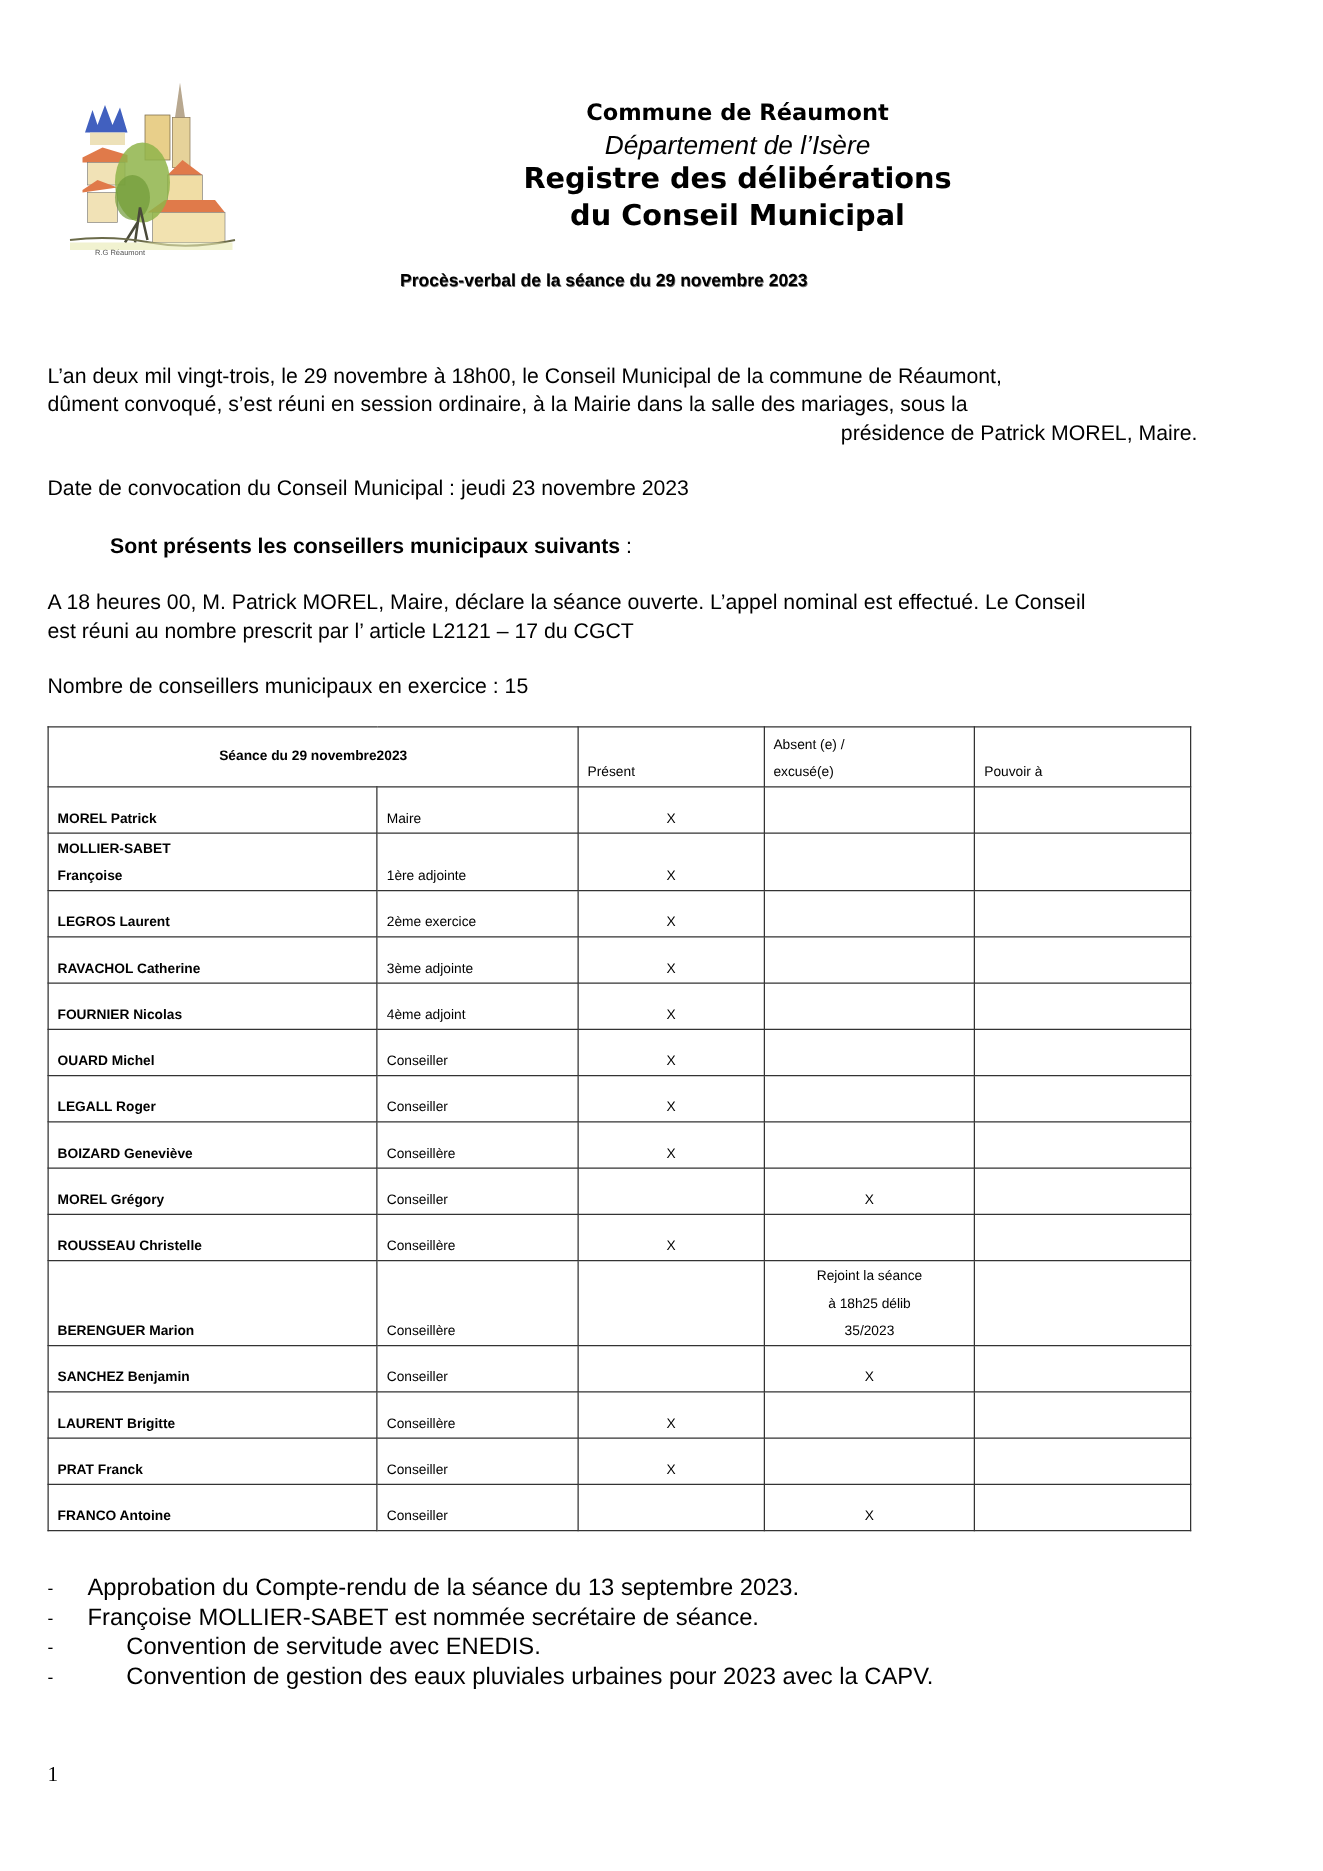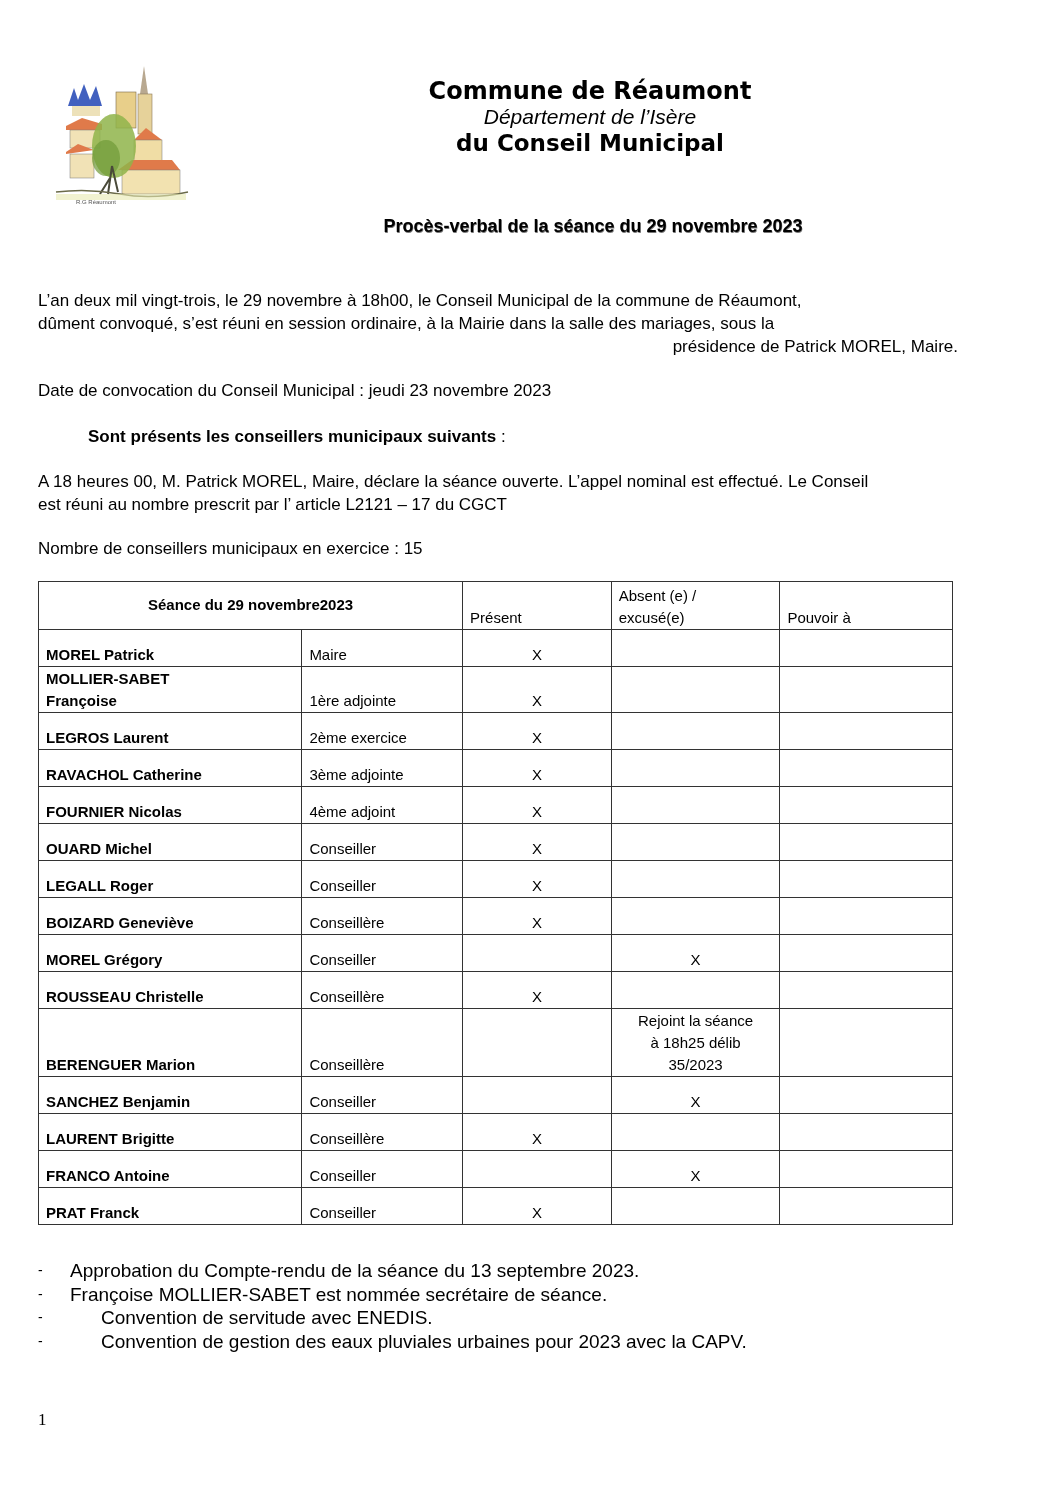--- a/index.html
+++ b/index.html
@@ -1,31 +1,31 @@
 <!DOCTYPE html>
 <html><head>
 <meta charset="utf-8">
 <style>
   html, body { margin: 0; padding: 0; background: #ffffff; }
   body { width: 1058px; height: 1497px; position: relative; overflow: hidden; color: #000; font-family: "Liberation Sans", sans-serif; }
   .logo { position: absolute; left: 48px; top: 66px; width: 144px; height: 140px; }
   .header { position: absolute; left: 330px; top: 76px; width: 520px; text-align: center; }
-  .h-commune { font-family: "DejaVu Sans", sans-serif; font-weight: bold; font-size: 24px; line-height: 30px; }
+  .h-commune { font-family: "DejaVu Sans", sans-serif; font-weight: bold; font-size: 18px; line-height: 30px; }
   .h-dept { font-style: italic; font-size: 21px; line-height: 22px; }
   .h-reg { font-family: "DejaVu Sans", sans-serif; font-weight: bold; font-size: 23px; line-height: 30px; }
-  .h-pv { position: absolute; left: 333px; top: 216px; width: 520px; text-align: center; font-weight: bold; font-size: 18px; text-shadow: 0.5px 0.5px 0 #777; }
+  .h-pv { position: absolute; left: 320px; top: 216px; width: 520px; text-align: left; font-weight: bold; font-size: 14px; text-shadow: 0.5px 0.5px 0 #777; }
   .para { position: absolute; left: 38px; width: 920px; font-size: 17px; line-height: 23px; text-align: justify; }
   .p1 { top: 289px; }
   .p1 .last { text-align: right; }
   .p2 { top: 379px; }
   .p3 { top: 425px; left: 88px; font-weight: bold; }
   .p3 .colon { font-weight: normal; }
   .p4 { top: 470px; width: 965px; }
   .p5 { top: 537px; }
-  table.att { position: absolute; left: 38px; top: 581px; width: 915px; border-collapse: collapse; font-size: 15px; }
+  table.att { position: absolute; left: 38px; top: 581px; width: 915px; border-collapse: collapse; font-size: 11px; }
   table.att td { border: 1.5px solid #333; padding: 0 7px; vertical-align: bottom; line-height: 22px; }
   .c-name { width: 249px; font-weight: bold; }
   .c-role { width: 146px; }
   .c-pres { width: 134px; text-align: center; }
   .c-abs { width: 154px; text-align: center; }
   .c-pow { width: 158px; }
   .hdr td { height: 45px; }
   .hdr .c-title { font-weight: bold; text-align: center; vertical-align: middle; padding-bottom: 2px; }
   .hdr .c-pres { text-align: left; }
   .hdr .c-abs { text-align: left; }
@@ -68,20 +68,21 @@
 
     <path d="M8 126 Q40 122 72 128 T140 126" stroke="#6b6b4a" stroke-width="1.5" fill="none"></path>
     <rect x="8" y="128" width="130" height="6" fill="#e7eab0" opacity="0.6"></rect>
     <text x="28" y="138" font-size="6" fill="#555" font-family="Liberation Sans, sans-serif">R.G Réaumont</text>
   </svg>
 </div>
 
 <div class="header">
   <div class="h-commune">Commune de Réaumont</div>
   <div class="h-dept">Département de l’Isère</div>
+  <div class="h-reg">Registre des délibérations</div>
   <div class="h-reg">du Conseil Municipal</div>
 </div>
 <div class="h-pv">Procès-verbal de la séance du 29 novembre 2023</div>
 
 <div class="para p1">
   <div>L’an deux mil vingt-trois, le 29 novembre à 18h00, le Conseil Municipal de la commune de Réaumont,</div>
   <div>dûment convoqué, s’est réuni en session ordinaire, à la Mairie dans la salle des mariages, sous la</div>
   <div class="last">présidence de Patrick MOREL, Maire.</div>
 </div>
 
@@ -200,31 +201,31 @@
     <td class="c-pow"></td>
   </tr>
   <tr class="r">
     <td class="c-name">LAURENT Brigitte</td>
     <td class="c-role">Conseillère</td>
     <td class="c-pres">X</td>
     <td class="c-abs"></td>
     <td class="c-pow"></td>
   </tr>
   <tr class="r">
+    <td class="c-name">PRAT Franck</td>
+    <td class="c-role">Conseiller</td>
+    <td class="c-pres">X</td>
+    <td class="c-abs"></td>
+    <td class="c-pow"></td>
+  </tr>
+  <tr class="r">
     <td class="c-name">FRANCO Antoine</td>
     <td class="c-role">Conseiller</td>
     <td class="c-pres"></td>
     <td class="c-abs">X</td>
-    <td class="c-pow"></td>
-  </tr>
-  <tr class="r">
-    <td class="c-name">PRAT Franck</td>
-    <td class="c-role">Conseiller</td>
-    <td class="c-pres">X</td>
-    <td class="c-abs"></td>
     <td class="c-pow"></td>
   </tr>
 </tbody>
   </table>
 
 <div class="agenda">
   <div class="item">
     <span class="dash">-</span>
     <span class="txt">Approbation du Compte-rendu de la séance du 13 septembre 2023.</span>
   </div>

